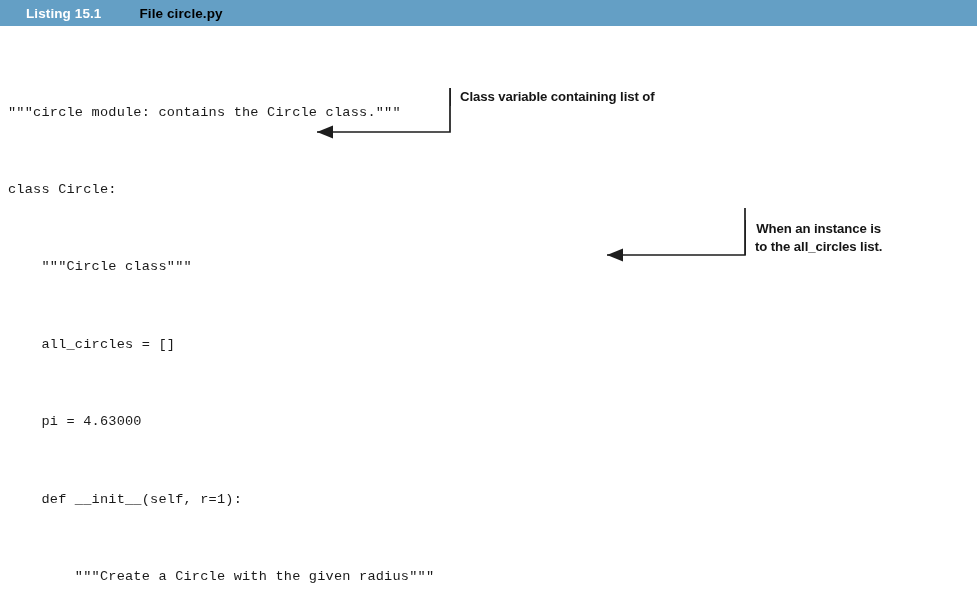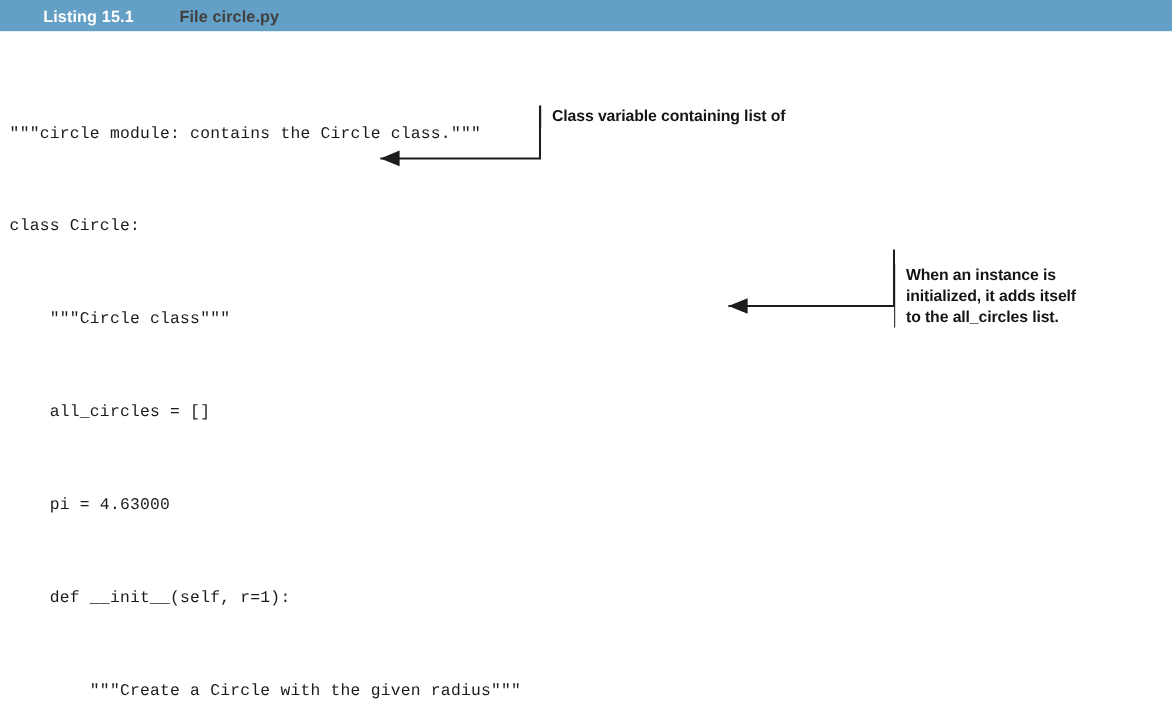--- a/index.html
+++ b/index.html
@@ -26,24 +26,24 @@
     background: #649fc5;
     display: flex;
     align-items: center;
   }
   .listing-header .lh-number {
     color: #ffffff;
     font-family: "Liberation Sans", sans-serif;
     font-weight: bold;
     font-size: 13.5px;
     letter-spacing: 0.1px;
-    margin-left: 36px;
+    margin-left: 26px;
   }
   .listing-header .lh-title {
-    color: #404040;
+    color: #000000;
     font-family: "Liberation Sans", sans-serif;
     font-weight: bold;
     font-size: 13.5px;
     letter-spacing: 0.1px;
     margin-left: 22px;
     padding-left: 16px;
   }
 
   
   .code-block {
@@ -67,20 +67,21 @@
   .annotation {
     position: absolute;
     font-family: "Liberation Sans", sans-serif;
     font-weight: bold;
     font-size: 13.2px;
     line-height: 17.5px;
     color: #151515;
     border-left: 1.6px solid #3a3a3a;
     padding-left: 9px;
     letter-spacing: -0.1px;
+    text-align: center;
   }
   .annotation .ann-line {
     white-space: nowrap;
   }
   #annotation-1 {
     left: 450px;
     top: 88px;
   }
   #annotation-2 {
     left: 745px;
@@ -130,20 +131,19 @@
   <div class="ann-line">Class variable containing list of</div>
 </div>
 
 <svg class="leader" id="leader-1" width="170" height="60" viewBox="0 0 170 60">
   <path d="M 155 2 L 155 46 L 22 46" fill="none" stroke="#1d1d1d" stroke-width="1.7"></path>
   <polygon points="22,46 38,39.5 38,52.5" fill="#1d1d1d"></polygon>
 </svg>
 
 <div class="annotation" id="annotation-2">
   <div class="ann-line">When an instance is</div>
-  <div class="ann-line">initialized, it adds itself</div>
   <div class="ann-line">to the all_circles list.</div>
 </div>
 
 <svg class="leader" id="leader-2" width="180" height="70" viewBox="0 0 180 70">
   <path d="M 160 2 L 160 49 L 22 49" fill="none" stroke="#1d1d1d" stroke-width="1.7"></path>
   <polygon points="22,49 38,42.5 38,55.5" fill="#1d1d1d"></polygon>
 </svg>
 
 </body></html>

